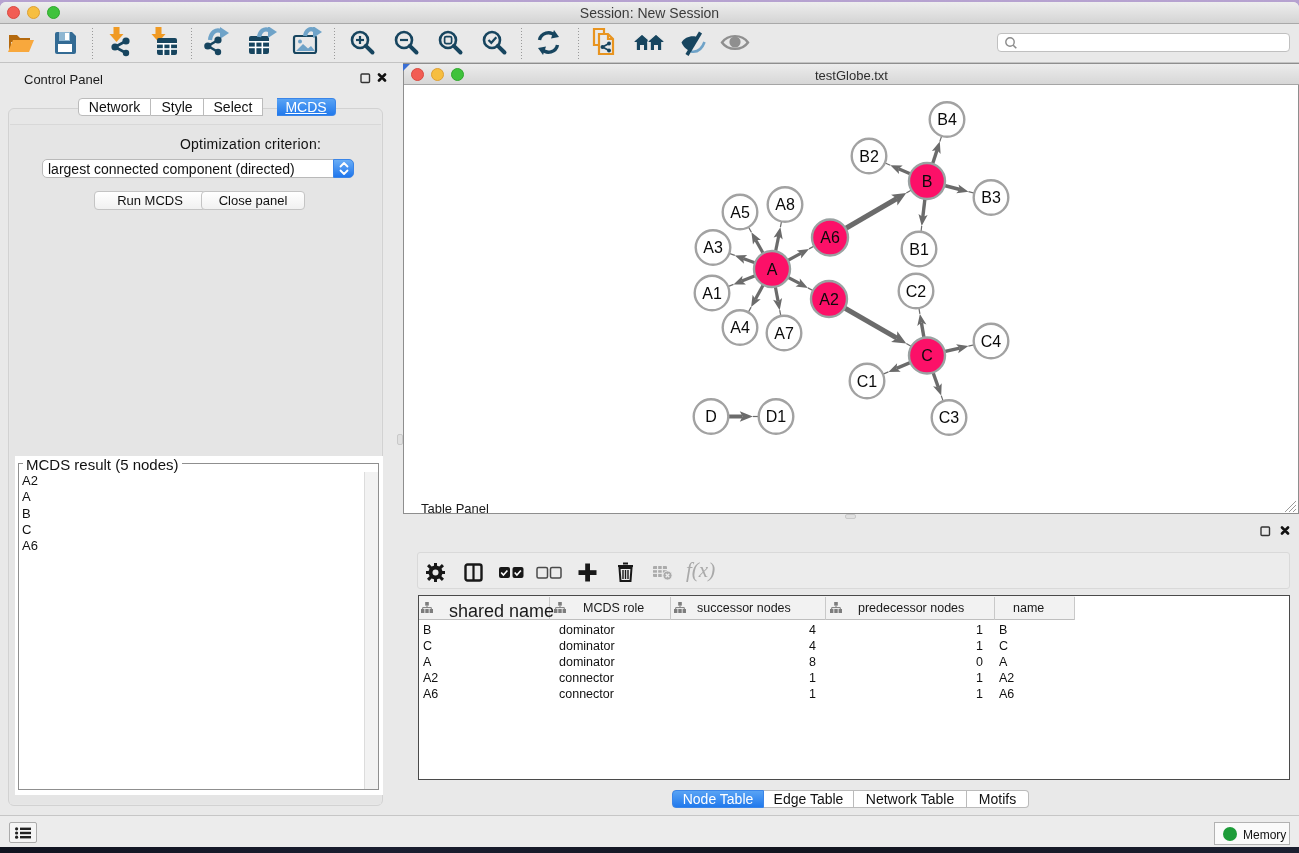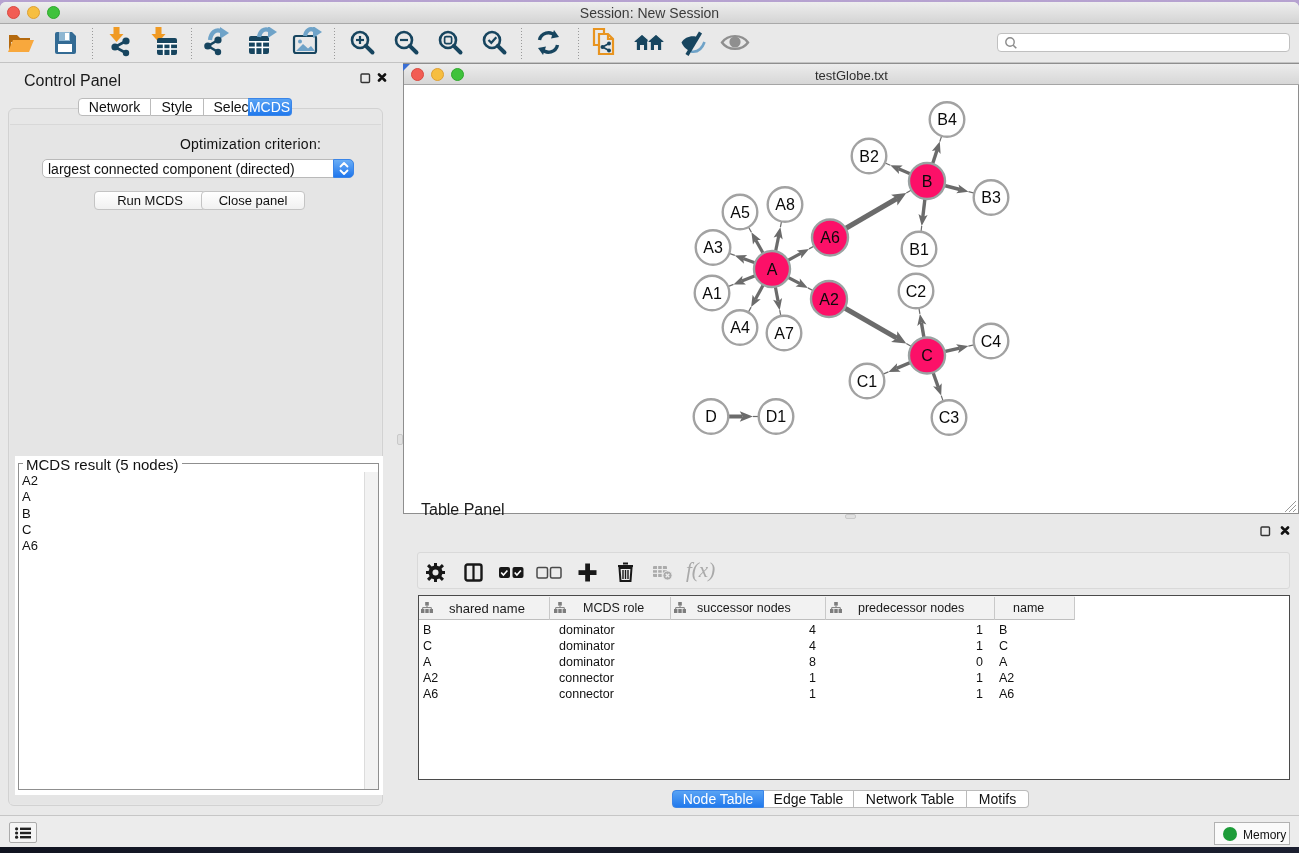--- a/index.html
+++ b/index.html
@@ -5,21 +5,21 @@
 html,body { width:1299px; height:853px; overflow:hidden; }
 body { font-family:"Liberation Sans", sans-serif; background:linear-gradient(#b6a2d0,#cbb9e0 70%); position:relative; }
 .abs { position:absolute; }
 .win { position:absolute; left:0; top:2px; width:1299px; height:845px; background:#e9e9e9; border-radius:6px 6px 0 0; overflow:hidden; }
 .titlebar { position:absolute; left:0; top:2px; width:1299px; height:22px; background:linear-gradient(#eeeeee,#d4d4d4); border-bottom:1px solid #a9a9a9; border-radius:6px 6px 0 0; }
 .tl { position:absolute; top:6px; width:13px; height:13px; border-radius:50%; }
 .title { position:absolute; top:3px; width:100%; text-align:center; font-size:14px; color:#3b3b3b; }
 .toolbar { position:absolute; left:0; top:25px; width:1299px; height:38px; background:#e9e9e9; border-bottom:1px solid #c3c3c3; }
 .tsep { position:absolute; top:3px; height:31px; width:1px; background-image:linear-gradient(#9a9a9a 33%, rgba(0,0,0,0) 0%); background-size:1px 3px; }
 .searchbox { position:absolute; left:997px; top:8px; width:293px; height:19px; background:#fff; border:1px solid #c0c0c0; border-radius:4px; }
-.panel-title { font-size:16px; color:#1a1a1a; }
+.panel-title { font-size:13px; color:#1a1a1a; }
 .seg { position:absolute; height:18px; z-index:5; background:#fff; border:1px solid #bbb; font-size:14px; color:#111; text-align:center; line-height:17px; }
 .ctabs { top:98px; }
 .cbox { position:absolute; left:8px; top:108px; width:375px; height:698px; background:#e7e7e7; border:1px solid #d2d2d2; border-radius:6px; }
 .cinner { position:absolute; left:10px; top:124px; width:371px; height:680px; background:#e5e5e5; border-top:1px solid #d8d8d8; }
 .btn { position:absolute; height:19px; background:linear-gradient(#ffffff,#f1f1f1); border:1px solid #c4c4c4; border-radius:4px; font-size:13px; color:#111; text-align:center; line-height:17px; }
 .blue { background:linear-gradient(#59a3f4,#2179ec); color:#fff; border-color:#3a85e8; }
 </style></head><body>
 <div class="win"></div>
 <div class="titlebar">
 <div class="tl" style="left:6.5px;top:4px;background:#f25d54;border:1px solid #d94a41;"></div>
@@ -153,21 +153,21 @@
     </div>
 </div>
 <div class="abs panel-title" style="left:24px;top:72px;">Control Panel</div>
 <svg class="abs" style="left:360px;top:73px" width="28" height="11">
     <rect x="1" y="1" width="8.5" height="8.5" fill="none" stroke="#333" stroke-width="1.4" rx="1"></rect>
     <path d="M19 1.5 L25 7.5 M25 1.5 L19 7.5" stroke="#111" stroke-width="2.6" stroke-linecap="round"></path>
   </svg>
 <div class="seg ctabs" style="left:78px;width:73px;border-radius:4px 0 0 4px;">Network</div>
 <div class="seg ctabs" style="left:151px;width:53px;border-left:none;">Style</div>
 <div class="seg ctabs" style="left:204px;width:59px;border-left:none;">Select</div>
-<div class="seg ctabs blue" style="left:248px;width:44px;border-left:none;border-radius:0 4px 4px 0;">MCDS</div>
+<div class="seg ctabs blue" style="left:277px;width:59px;border-left:none;border-radius:0 4px 4px 0;text-decoration:underline;">MCDS</div>
 <div class="cbox"></div>
 <div class="cinner"></div>
 <div class="abs" style="left:8px;top:136px;width:451px;text-align:center;font-size:14px;letter-spacing:0.25px;color:#111;margin-left:17px;">Optimization criterion:</div>
 <div class="abs" style="left:42px;top:159px;width:312px;height:19px;background:#fff;border:1px solid #b9b9b9;border-radius:5px;"></div>
 <div class="abs" style="left:48px;top:161px;font-size:14px;color:#111;">largest connected component (directed)</div>
 <div class="abs" style="left:333px;top:159px;width:21px;height:19px;background:linear-gradient(#6aaef6,#2076ec);border:1px solid #3a85e8;border-radius:0 5px 5px 0;"></div>
 <svg class="abs" style="left:338px;top:161px" width="12" height="15" viewBox="0 0 12 15">
     <path d="M2.5 5.5 L6 2 L9.5 5.5" fill="none" stroke="#fff" stroke-width="1.8" stroke-linecap="round" stroke-linejoin="round"></path>
     <path d="M2.5 9.5 L6 13 L9.5 9.5" fill="none" stroke="#fff" stroke-width="1.8" stroke-linecap="round" stroke-linejoin="round"></path>
   </svg>
@@ -386,21 +386,21 @@
   </svg>
 <svg class="abs" style="left:830px;top:602px" width="12" height="11" viewBox="0 0 12 11">
     <g fill="#7d7d7d">
       <rect x="4.2" y="0" width="3.6" height="3.6"></rect>
       <rect x="0" y="7" width="3.4" height="4"></rect>
       <rect x="4.3" y="7" width="3.4" height="4"></rect>
       <rect x="8.6" y="7" width="3.4" height="4"></rect>
     </g>
     <path d="M6 3.6 v2 M1.7 7 v-1.4 h8.6 V7" fill="none" stroke="#7d7d7d" stroke-width="1"></path>
   </svg>
-<div class="abs" style="left:449px;top:601px;font-size:13px;color:#1a1a1a;">shared name</div>
+<div class="abs" style="left:449px;top:601px;font-size:18px;color:#1a1a1a;">shared name</div>
 <div class="abs" style="left:583px;top:601px;font-size:12.5px;color:#1a1a1a;">MCDS role</div>
 <div class="abs" style="left:697px;top:601px;font-size:12.5px;color:#1a1a1a;">successor nodes</div>
 <div class="abs" style="left:858px;top:601px;font-size:12.5px;color:#1a1a1a;">predecessor nodes</div>
 <div class="abs" style="left:1013px;top:601px;font-size:12.5px;color:#1a1a1a;">name</div>
 <div class="abs" style="left:423px;top:623px;font-size:12.5px;color:#111;">B</div>
 <div class="abs" style="left:559px;top:623px;font-size:12.5px;color:#111;">dominator</div>
 <div class="abs" style="left:770px;top:623px;width:46px;text-align:right;font-size:12.5px;color:#111;">4</div>
 <div class="abs" style="left:940px;top:623px;width:43px;text-align:right;font-size:12.5px;color:#111;">1</div>
 <div class="abs" style="left:999px;top:623px;font-size:12.5px;color:#111;">B</div>
 <div class="abs" style="left:423px;top:639px;font-size:12.5px;color:#111;">C</div>

